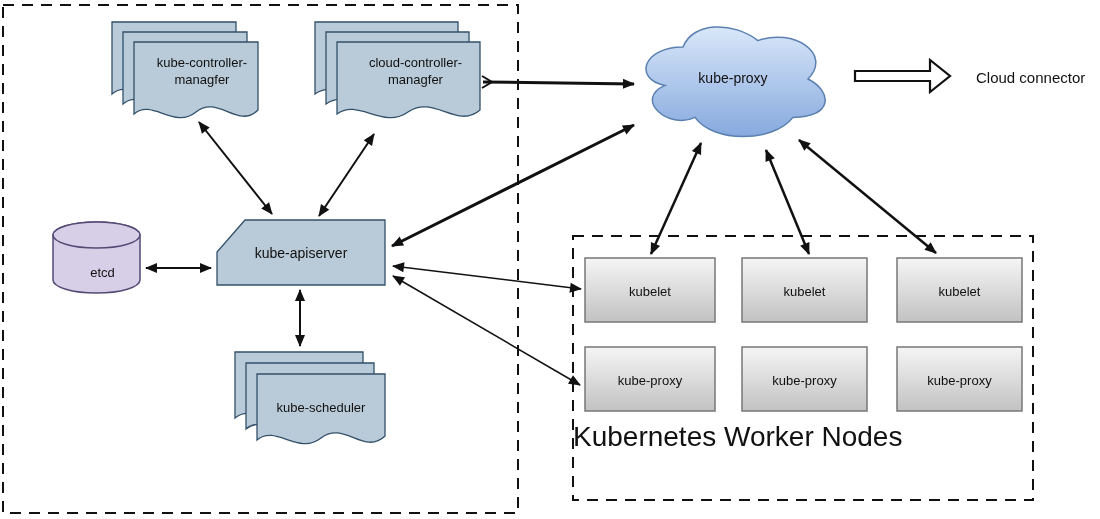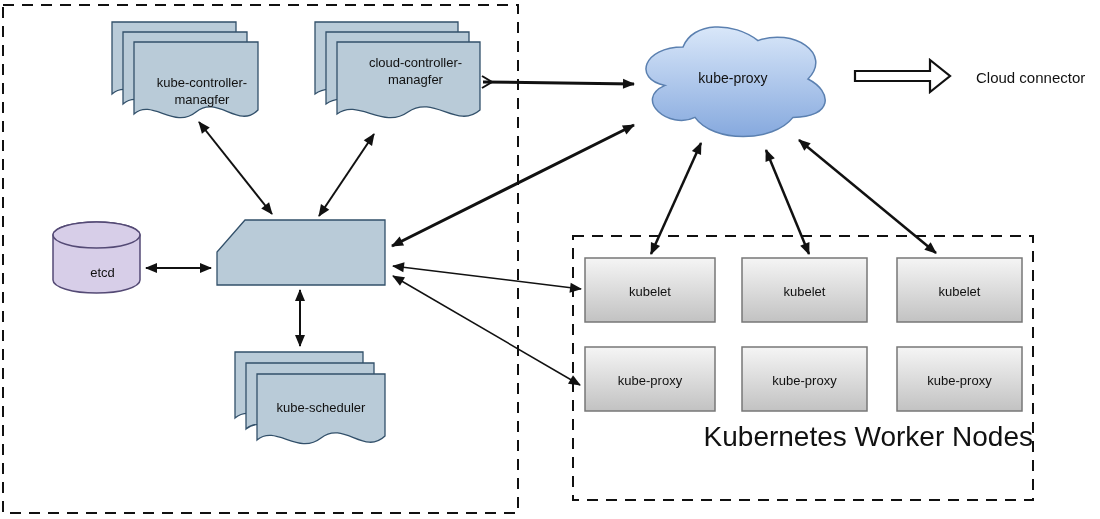--- a/index.html
+++ b/index.html
@@ -11,21 +11,21 @@
   .cloud-shape{fill:url(#cloudGrad);stroke:var(--cloud-stroke);stroke-width:1.5;}
   .wbox{fill:url(#workerGrad);stroke:var(--worker-stroke);stroke-width:1.5;}
   .dashed{fill:none;stroke:var(--line);stroke-width:2;stroke-dasharray:11 8;}
   .ln{stroke:var(--line);fill:none;}
   .mk{fill:var(--line);}
   .hollow-arrow{fill:#fff;stroke:var(--line);stroke-width:2.2;}
   .lbl{position:absolute;text-align:center;font-size:13px;line-height:17px;
        white-space:pre-line;}
   .lbl.mid{font-size:14px;}
   .lbl.conn{font-size:15px;text-align:left;}
-  .title{position:absolute;text-align:right;font-size:29px;line-height:30px;}
+  .title{position:absolute;text-align:left;font-size:29px;line-height:30px;}
   .title.worker{font-size:28px;}
 </style>
 </head>
 <body>
 
 <div id="stage">
 
   <svg width="1100" height="519" viewBox="0 0 1100 519">
     <defs>
       <linearGradient id="cloudGrad" x1="0" y1="0" x2="0" y2="1">
@@ -95,28 +95,29 @@
     <g>
       <rect class="wbox" x="585" y="258" width="130" height="64"></rect>
       <rect class="wbox" x="742" y="258" width="125" height="64"></rect>
       <rect class="wbox" x="897" y="258" width="125" height="64"></rect>
       <rect class="wbox" x="585" y="347" width="130" height="64"></rect>
       <rect class="wbox" x="742" y="347" width="125" height="64"></rect>
       <rect class="wbox" x="897" y="347" width="125" height="64"></rect>
     </g>
   </svg>
 
-  <div class="lbl" style="left:134px;top:54px;width:136px;margin-top:20px;">kube-controller-
+  <div class="lbl" style="left:134px;top:54px;width:136px;">kube-controller-
 managfer</div>
 
   <div class="lbl" style="left:330px;top:54px;width:171px;">cloud-controller-
 managfer</div>
 
   <div class="lbl" style="left:53px;top:264px;width:99px;">etcd</div>
 
+  <div class="lbl mid" style="left:217px;top:245px;width:168px;">kube-apiserver</div>
 
   <div class="lbl" style="left:257px;top:399px;width:128px;">kube-scheduler</div>
 
   <div class="lbl mid" style="left:633px;top:70px;width:200px;">kube-proxy</div>
 
   <div class="lbl conn" style="left:976px;top:69px;width:130px;">Cloud connector</div>
 
   <div class="lbl" style="left:585px;top:283px;width:130px;">kubelet</div>
   <div class="lbl" style="left:742px;top:283px;width:125px;">kubelet</div>
   <div class="lbl" style="left:897px;top:283px;width:125px;">kubelet</div>

